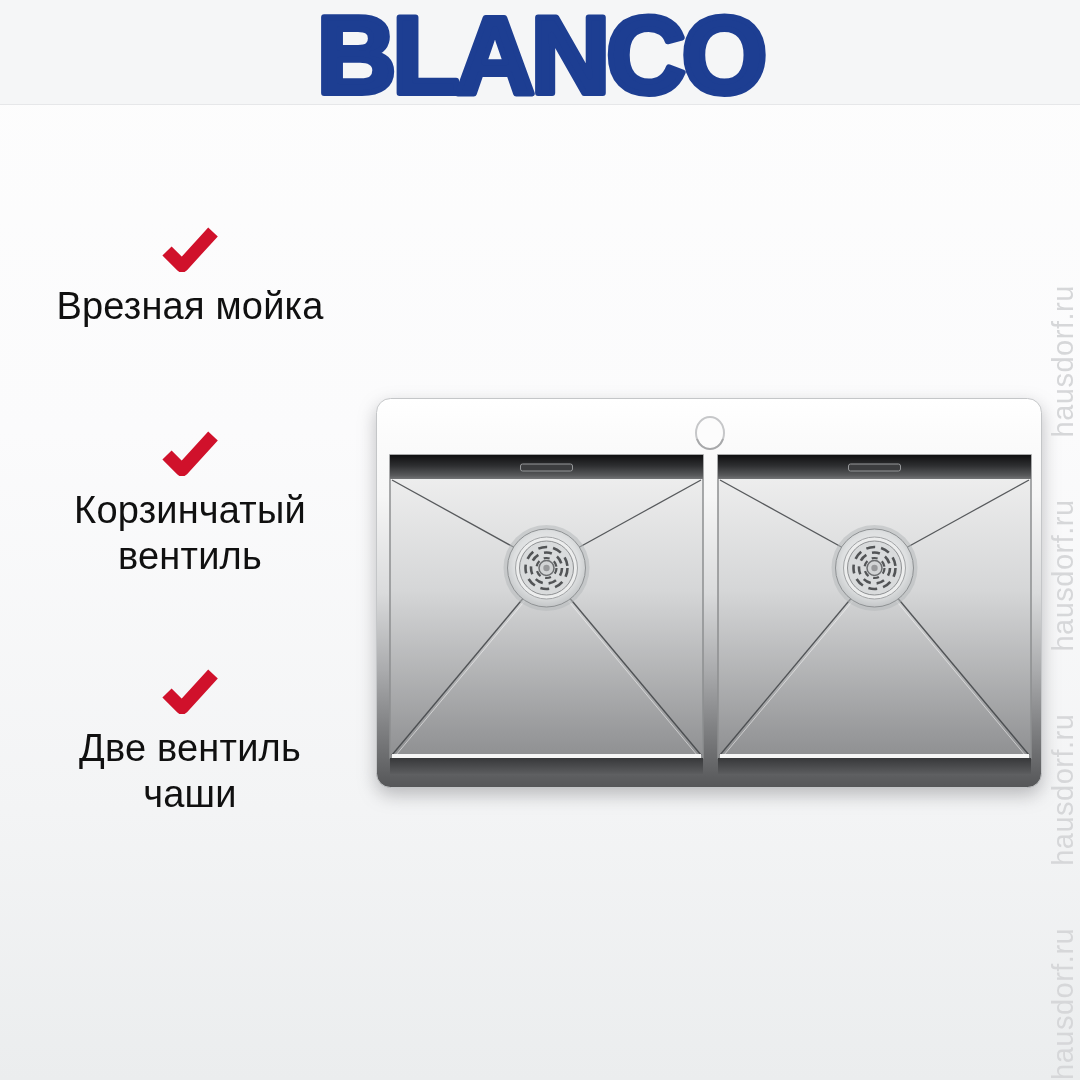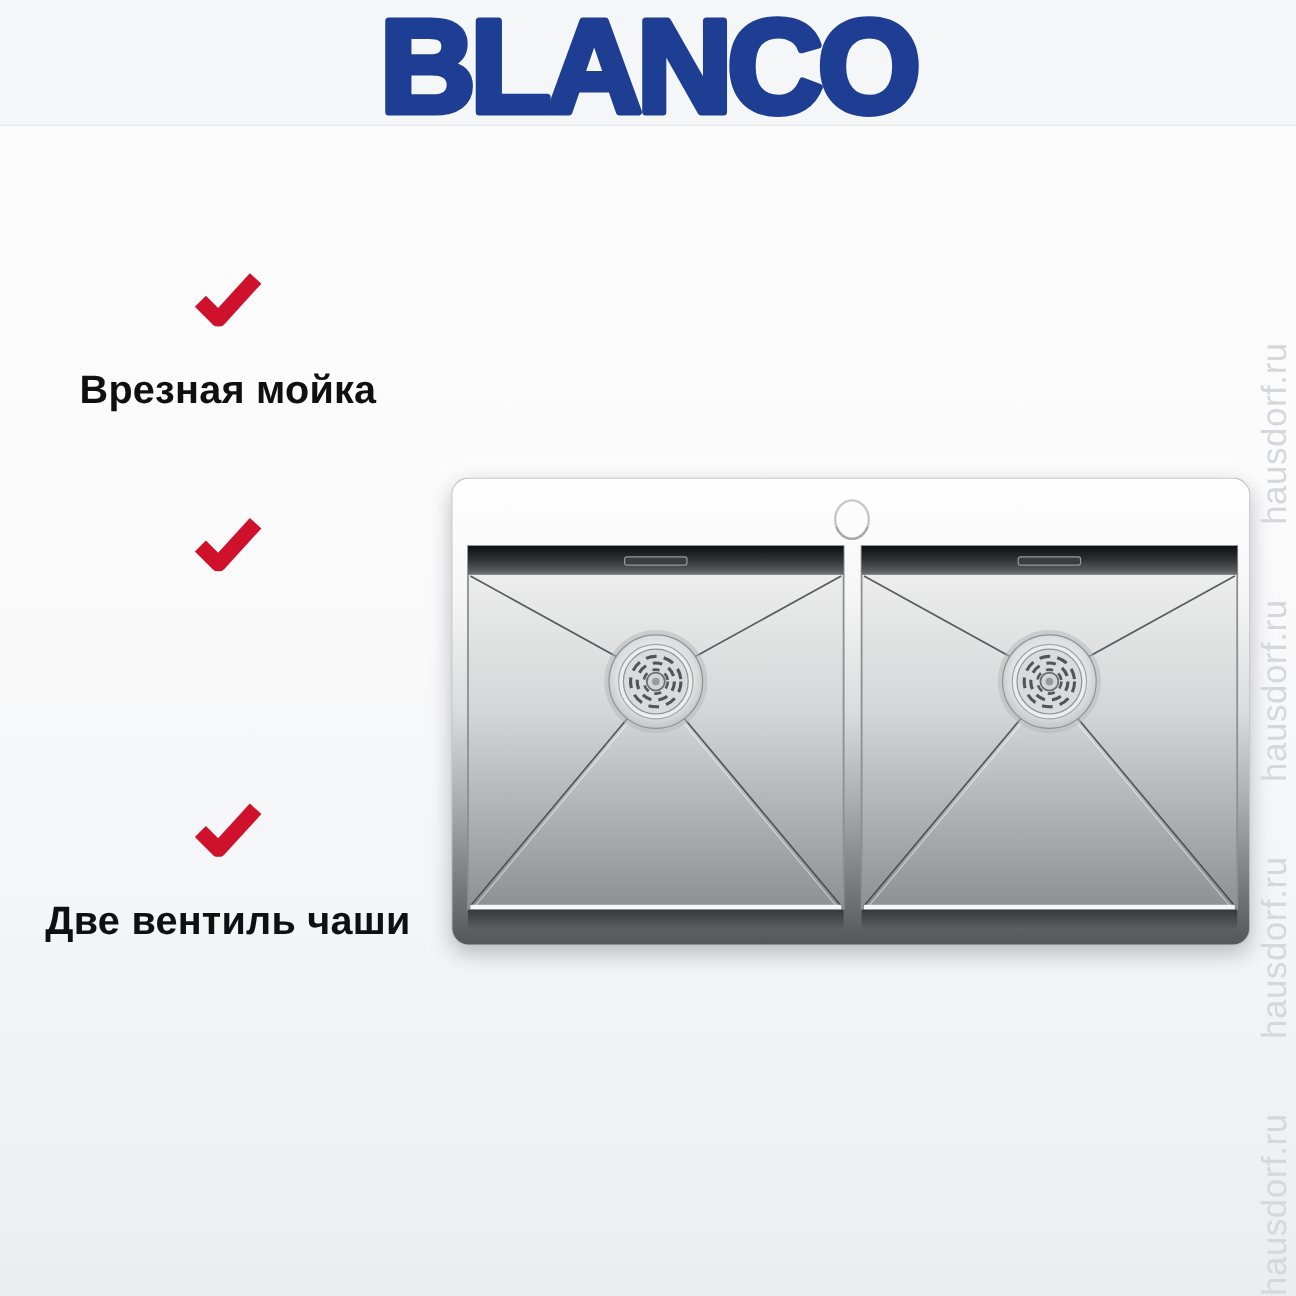--- a/index.html
+++ b/index.html
@@ -12,21 +12,21 @@
   .header{
     position:absolute;top:0;left:0;width:1080px;height:104px;
     background:#f5f6f7;border-bottom:1px solid #e6e7e9;
     display:flex;align-items:center;justify-content:center;
   }
   .logo-svg{display:block;margin-top:4px}
   
   .feature{position:absolute;left:30px;width:320px;text-align:center}
   .feature .check{display:block;margin:0 auto}
   .feature .label{
-    margin-top:33px;font-size:33px;font-weight:bold;color:#101010;
+    margin-top:12px;font-size:38px;font-weight:normal;color:#101010;
     line-height:1.2;letter-spacing:.2px;
   }
   #feature-1{top:226px}
   #feature-2{top:430px}
   #feature-3{top:668px}
   
   .sink-wrap{
     position:absolute;left:376px;top:398px;width:666px;height:390px;
     filter:drop-shadow(0 7px 9px rgba(90,90,95,.38));
   }
@@ -52,20 +52,21 @@
   <svg class="check" width="58" height="46" viewBox="0 0 58 46">
     <polyline points="6,25 21,40 52,6" fill="none" stroke-width="13" stroke-linejoin="round" stroke-linecap="butt" stroke="#d0112b"></polyline>
   </svg>
   <div class="label">Врезная мойка</div>
 </div>
 
 <div class="feature" id="feature-2">
   <svg class="check" width="58" height="46" viewBox="0 0 58 46">
     <polyline points="6,25 21,40 52,6" fill="none" stroke-width="13" stroke-linejoin="round" stroke-linecap="butt" stroke="#d0112b"></polyline>
   </svg>
+  <div class="label">Корзинчатый вентиль</div>
 </div>
 
 <div class="feature" id="feature-3">
   <svg class="check" width="58" height="46" viewBox="0 0 58 46">
     <polyline points="6,25 21,40 52,6" fill="none" stroke-width="13" stroke-linejoin="round" stroke-linecap="butt" stroke="#d0112b"></polyline>
   </svg>
   <div class="label">Две вентиль чаши</div>
 </div>
 
 <div class="sink-wrap">

